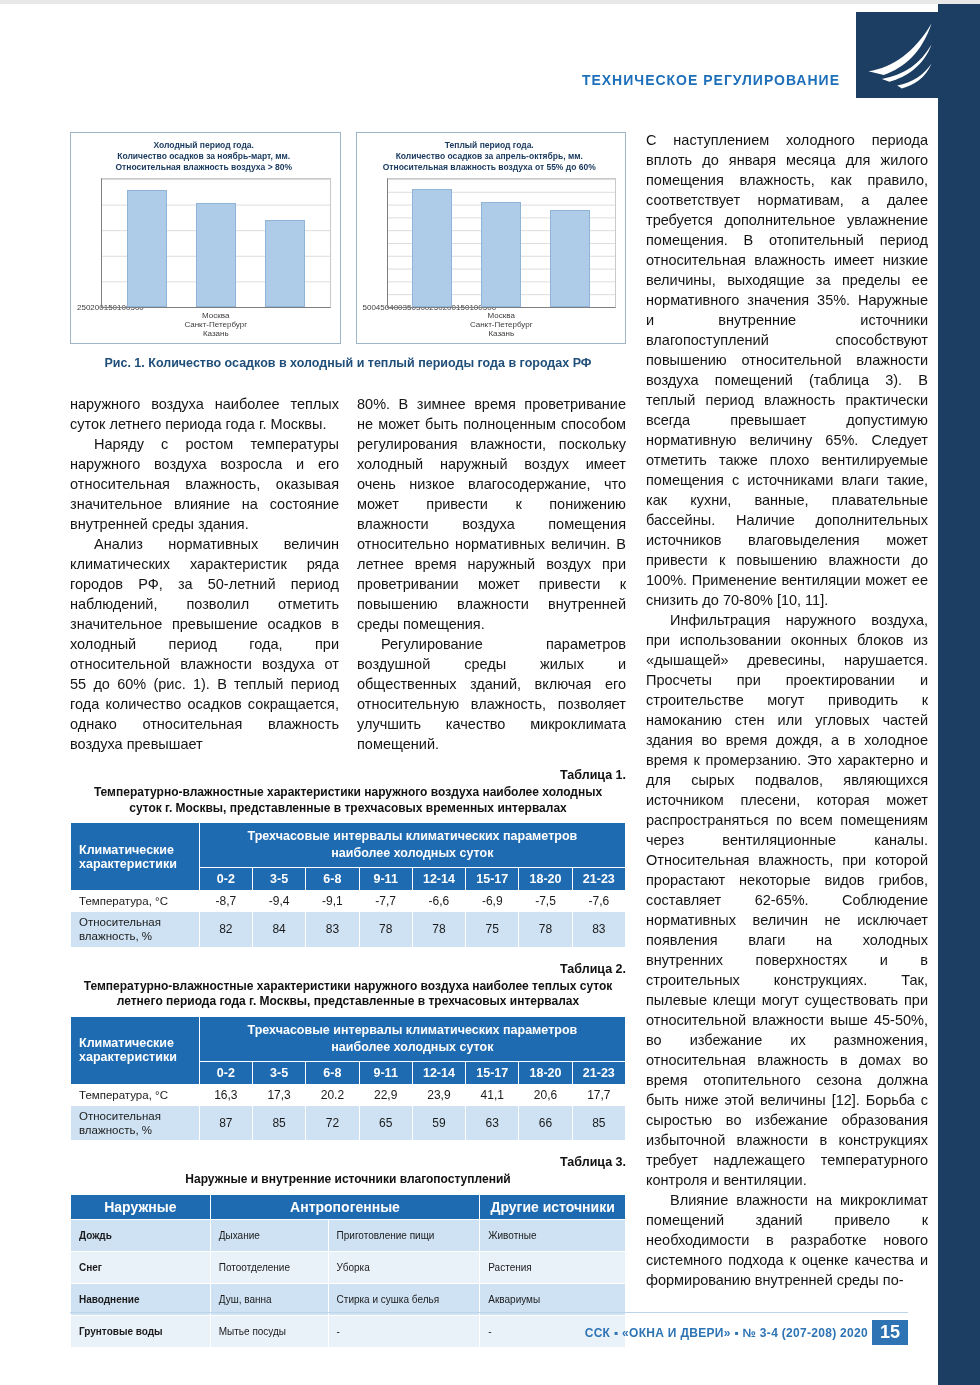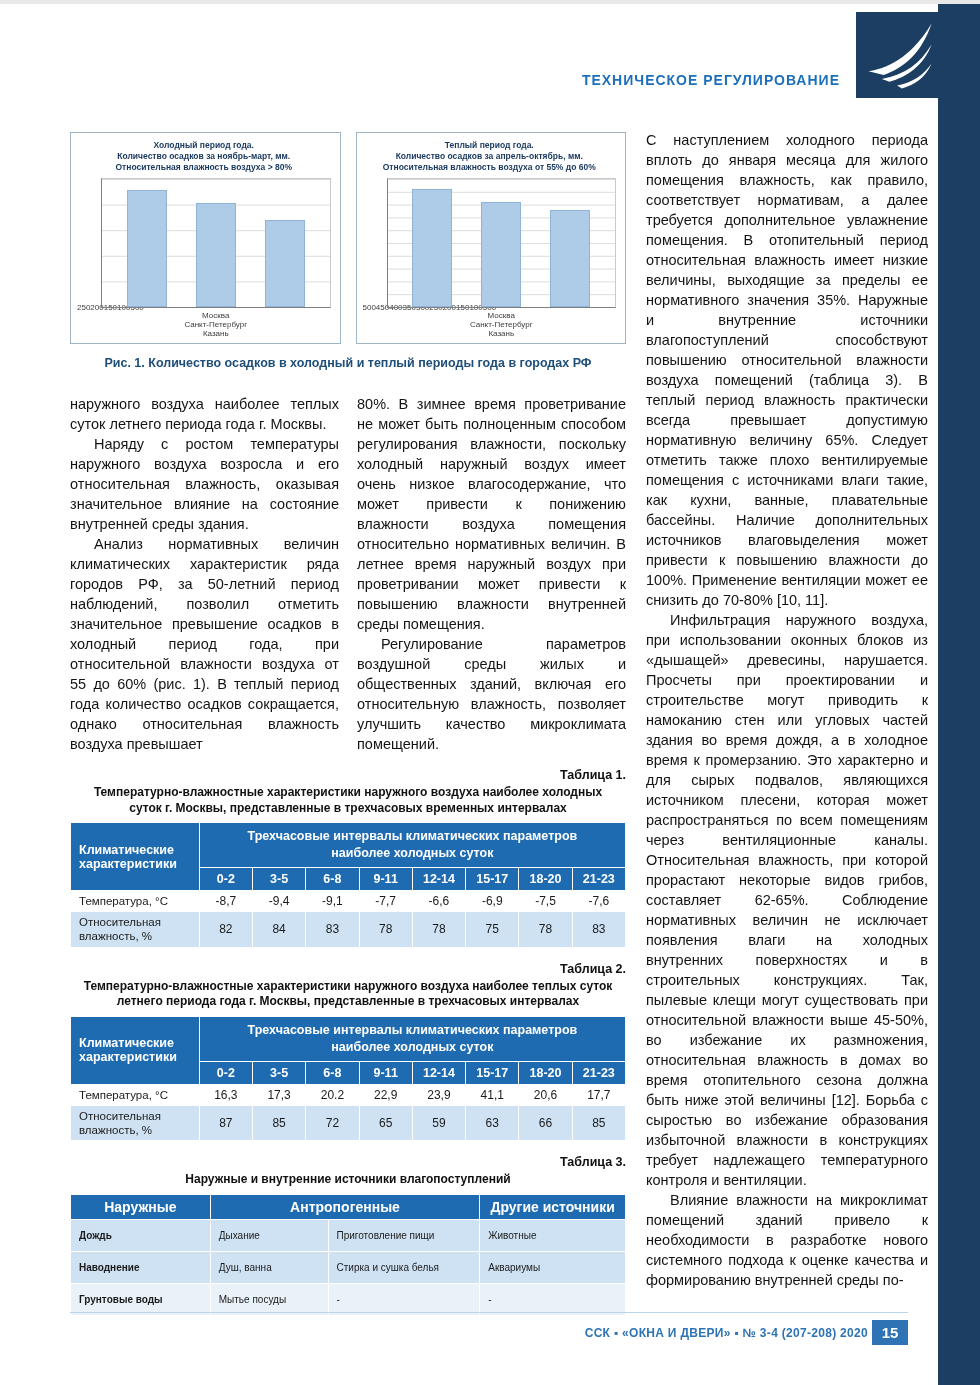--- a/index.html
+++ b/index.html
@@ -57,21 +57,21 @@
   
   .sources-table td { border:1px solid #ffffff; font-size:10px; padding:10px 8px; }
   .sources-table tr.head td { background:#1e6bb2; color:#fff; font-weight:bold; text-align:center; font-size:14px; padding:4px 6px; }
   .sources-table tr.r-odd td { background:#cfe2f3; }
   .sources-table tr.r-even td { background:#e9f1f9; }
   .sources-table td.b { font-weight:bold; }
 
   
   .footer { position:absolute; left:70px; top:1308px; width:838px; display:flex; justify-content:flex-end; align-items:center; gap:4px; border-top:1px solid #bcd4ea; padding-top:7px; }
   .footer-credit { font-size:12px; font-weight:bold; color:#2e74b5; letter-spacing:0.3px; }
-  .page-num-box { width:36px; height:25px; background:#2e74b5; color:#fff; font-size:15px; font-weight:bold; text-align:center; line-height:25px; }
+  .page-num-box { width:36px; height:25px; background:#2e74b5; color:#fff; font-size:18px; font-weight:bold; text-align:center; line-height:25px; }
 </style>
 </head>
 <body>
 
 <div class="page">
 
   <div class="side-strip"></div>
 
   <div class="logo-box">
     <svg viewBox="0 0 90 90">
@@ -276,20 +276,26 @@
         <td>Наружные</td>
         <td colspan="2">Антропогенные</td>
         <td>Другие источники</td>
       </tr>
       <tr class="r-odd">
         <td class="b">Дождь</td>
         <td>Дыхание</td>
         <td>Приготовление пищи</td>
         <td>Животные</td>
       </tr>
+      <tr class="r-even">
+        <td class="b">Снег</td>
+        <td>Потоотделение</td>
+        <td>Уборка</td>
+        <td>Растения</td>
+      </tr>
       <tr class="r-odd">
         <td class="b">Наводнение</td>
         <td>Душ, ванна</td>
         <td>Стирка и сушка белья</td>
         <td>Аквариумы</td>
       </tr>
       <tr class="r-even">
         <td class="b">Грунтовые воды</td>
         <td>Мытье посуды</td>
         <td>-</td>

